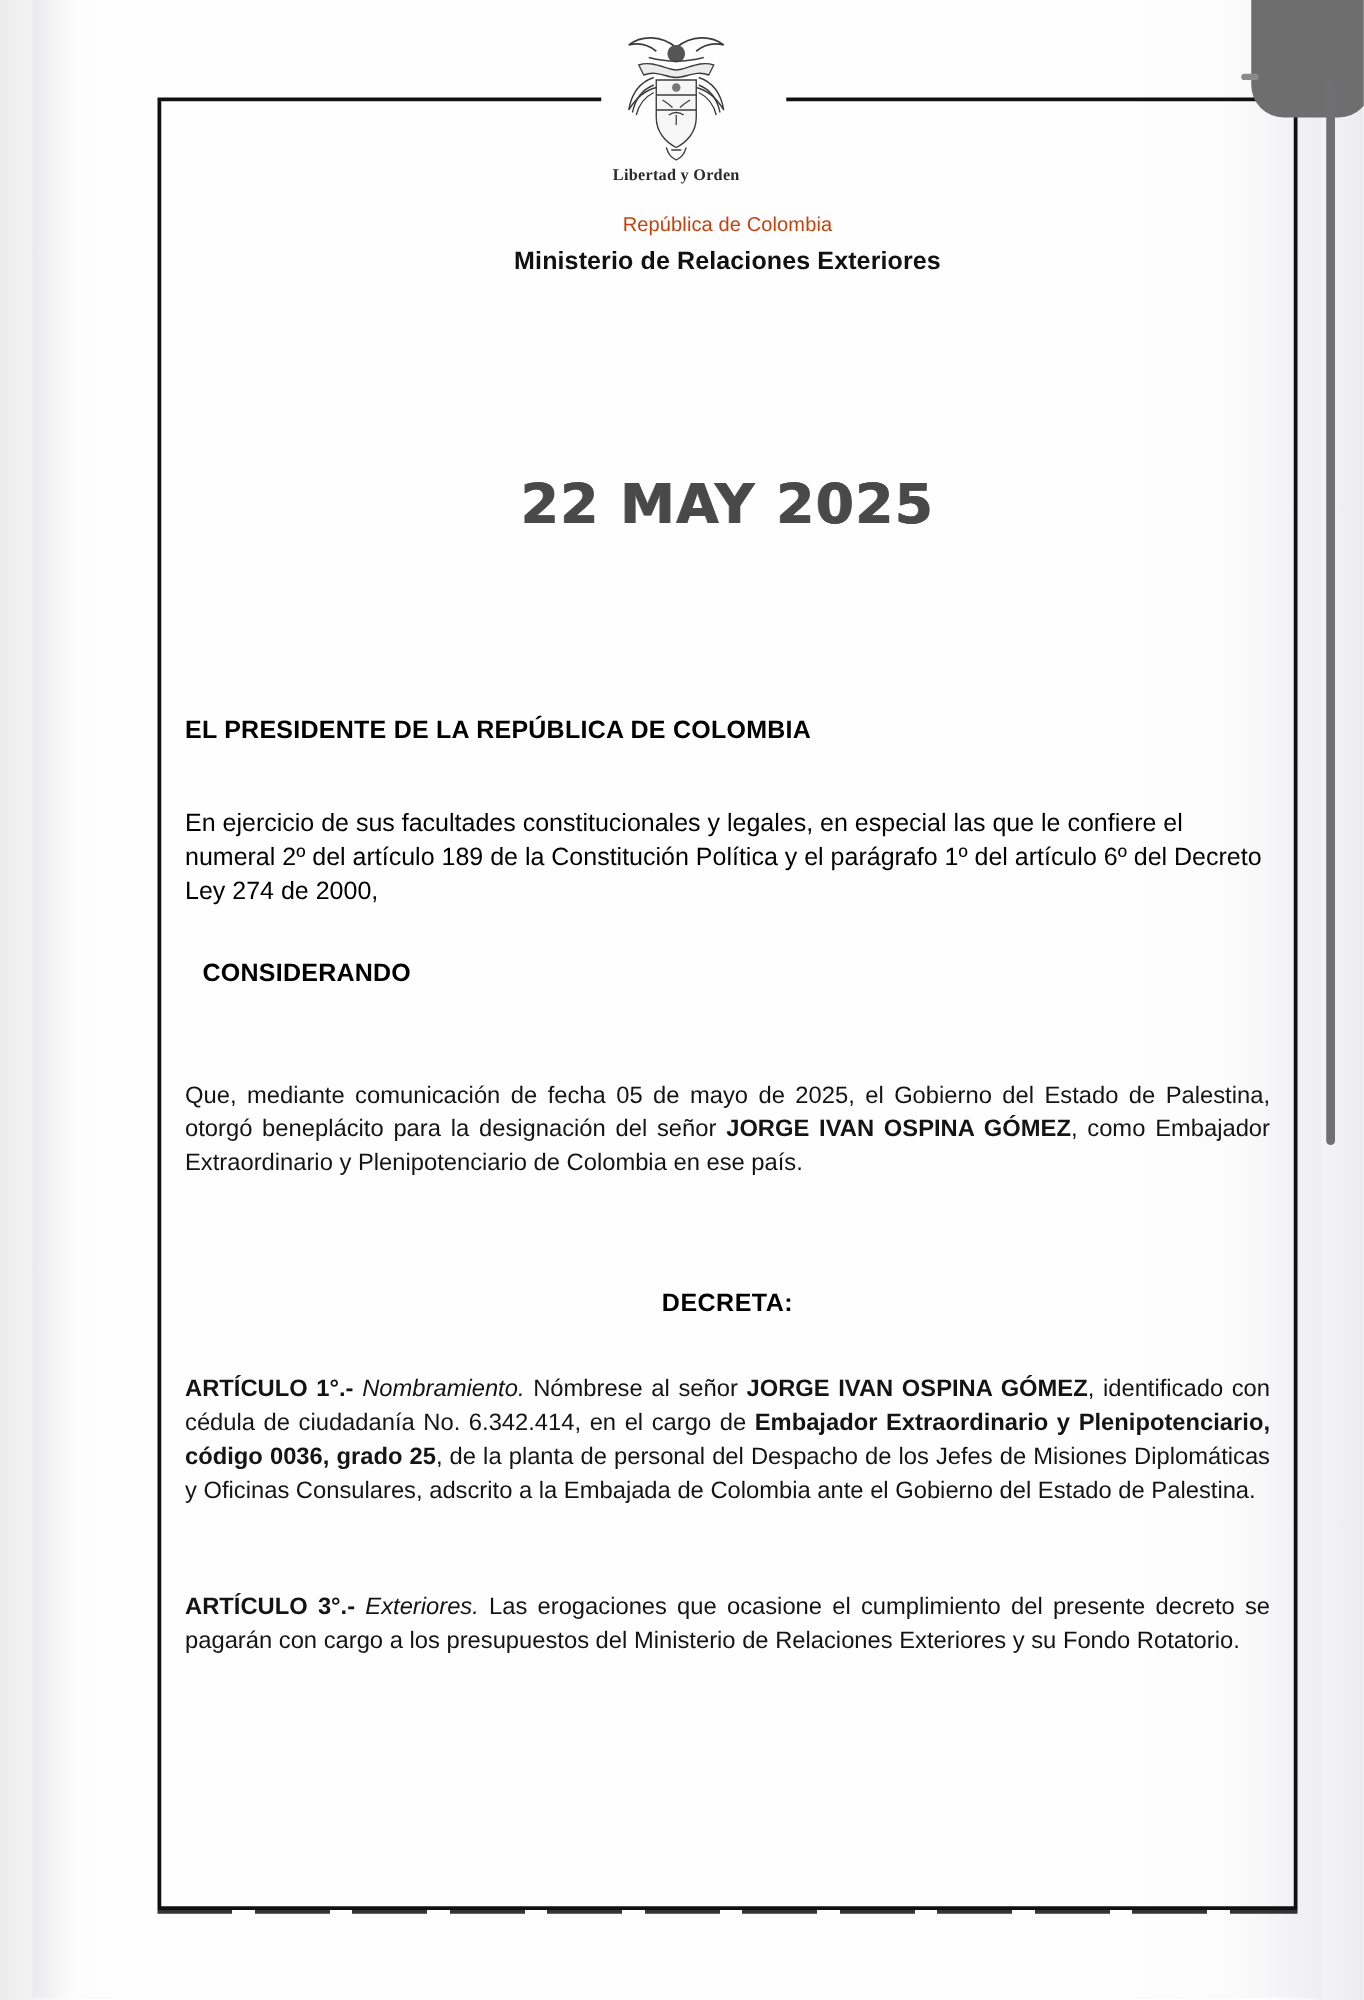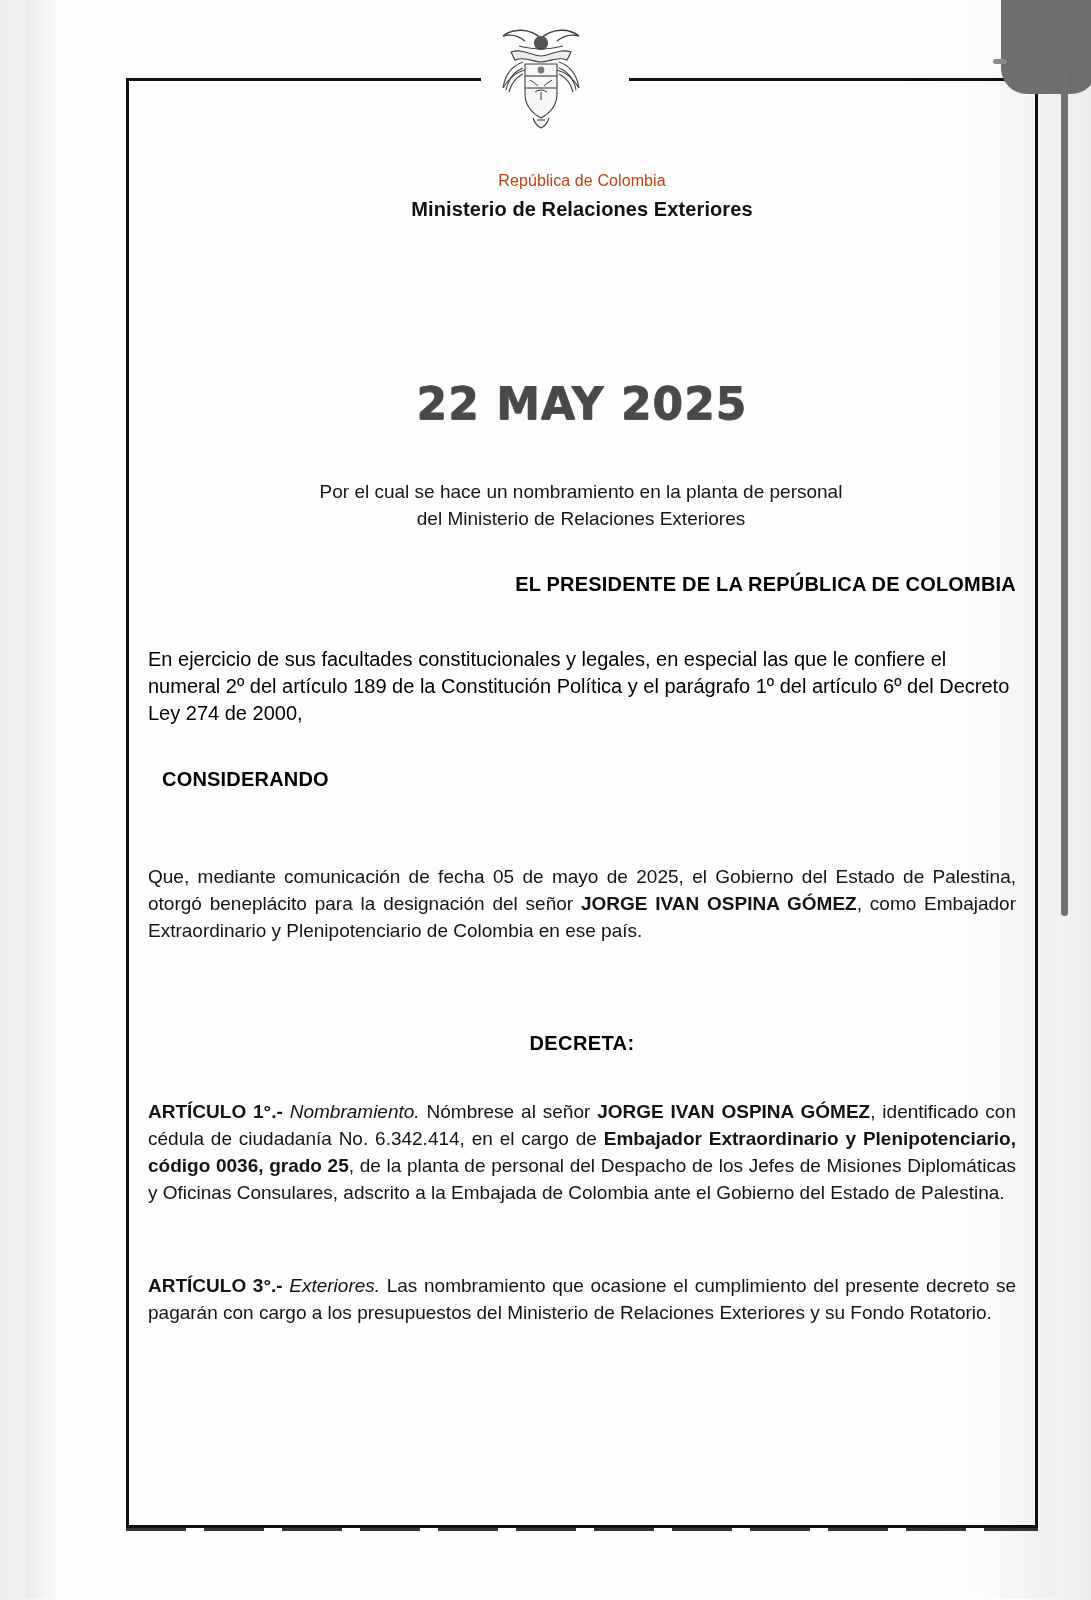--- a/index.html
+++ b/index.html
@@ -180,21 +180,21 @@
     font-size: 19px;
     line-height: 27px;
     color: #151515;
   }
 
   .h-president {
     position: absolute;
     left: 122px;
     top: 573px;
     width: 868px;
-    text-align: right;
+    text-align: left;
     font-size: 20px;
     font-weight: 700;
     letter-spacing: .2px;
   }
 
   .faculties {
     position: absolute;
     left: 122px;
     top: 646px;
     width: 868px;
@@ -322,32 +322,29 @@
           <path d="M34 52 C26 56 22 62 20 70"></path>
 
           <path d="M70 40 C82 44 88 54 90 66 C84 56 76 50 68 48"></path>
           <path d="M70 46 C80 50 85 58 87 68"></path>
           <path d="M70 52 C78 56 82 62 84 70"></path>
 
           <path d="M44 96 C46 102 48 104 52 106 C56 104 58 102 60 96"></path>
           <path d="M48 98 L56 98"></path>
         </g>
       </svg>
+      <div class="crest-motto">Libertad y Orden</div>
     </div>
 
     <div class="hdr hdr-country">República de Colombia</div>
     <div class="hdr hdr-ministry">Ministerio de Relaciones Exteriores</div>
 
 
     <div class="date-stamp">22 MAY 2025</div>
 
-    <div class="subject">
-      <span>Por el cual se hace un nombramiento en la planta de personal</span><br>
-      <span>del Ministerio de Relaciones Exteriores</span>
-    </div>
 
     <div class="h-president">EL PRESIDENTE DE LA REPÚBLICA DE COLOMBIA</div>
 
     <div class="faculties">En ejercicio de sus facultades constitucionales y legales, en especial las que le confiere el numeral 2º del artículo 189 de la Constitución Política y el parágrafo 1º del artículo 6º del Decreto Ley 274 de 2000,</div>
 
     <div class="h-considerando">CONSIDERANDO</div>
 
     <div class="p-justify p-considerando-1">
       <span>Que, mediante comunicación de fecha 05 de mayo de 2025, el Gobierno del Estado de Palestina, otorgó beneplácito para la designación del señor </span><b>JORGE IVAN OSPINA GÓMEZ</b><span>, como Embajador Extraordinario y Plenipotenciario de Colombia en ese país.</span>
     </div>
@@ -355,21 +352,21 @@
 
     <div class="h-decreta">DECRETA:</div>
 
     <div class="p-justify p-art1">
       <b>ARTÍCULO 1°.-</b>
       <i>Nombramiento.</i><span> Nómbrese al señor </span><b>JORGE IVAN OSPINA GÓMEZ</b><span>, identificado con cédula de ciudadanía No. 6.342.414, en el cargo de </span><b>Embajador Extraordinario y Plenipotenciario, código 0036, grado 25</b><span>, de la planta de personal del Despacho de los Jefes de Misiones Diplomáticas y Oficinas Consulares, adscrito a la Embajada de Colombia ante el Gobierno del Estado de Palestina.</span>
     </div>
 
     <div class="p-justify p-art2">
       <b>ARTÍCULO 3°.-</b>
-      <i>Exteriores.</i><span> Las nombramiento que ocasione el cumplimiento del presente decreto se pagarán con cargo a los presupuestos del Ministerio de Relaciones Exteriores y su Fondo Rotatorio.</span>
+      <i>Exteriores.</i><span> Las erogaciones que ocasione el cumplimiento del presente decreto se pagarán con cargo a los presupuestos del Ministerio de Relaciones Exteriores y su Fondo Rotatorio.</span>
     </div>
 
   </div>
 
   <div class="corner-panel"></div>
   <div class="corner-nub"></div>
 
   <div class="scrollbar-track">
     <div class="scrollbar-thumb"></div>
   </div>

